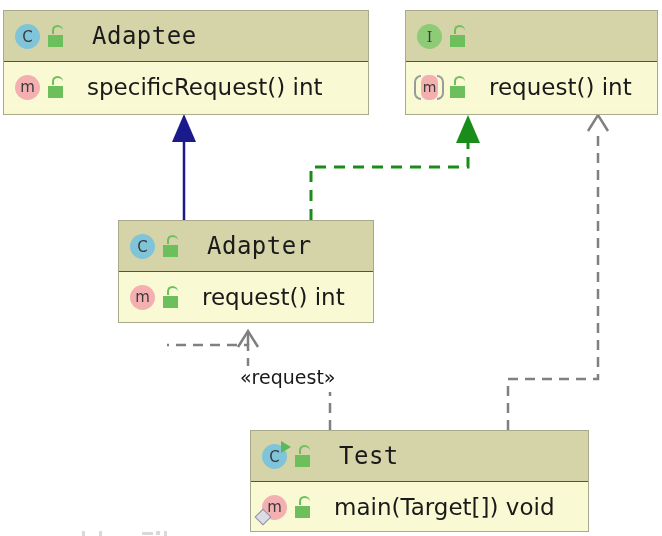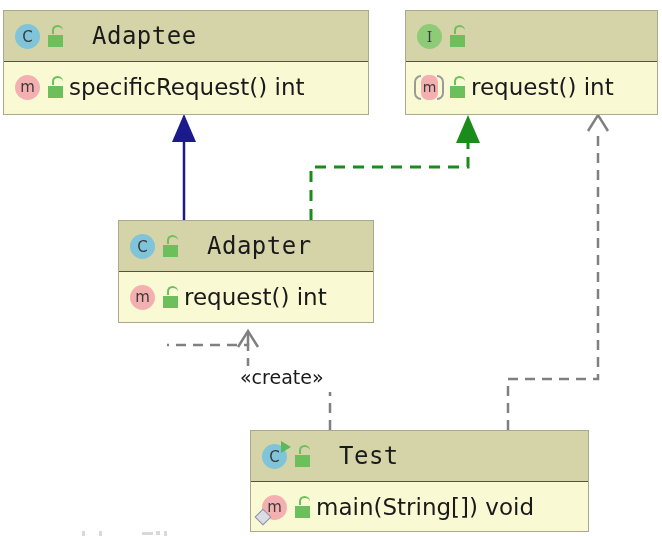--- a/index.html
+++ b/index.html
@@ -56,21 +56,21 @@
     color: #1a1a1a;
     white-space: nowrap;
     margin-left: 26px;
     letter-spacing: 0.5px;
   }
   .uml-sig {
     font-family: "DejaVu Sans", sans-serif;
     font-size: 23px;
     color: #1a1a1a;
     white-space: nowrap;
-    margin-left: 3px;
+    margin-left: 21px;
   }
 
   
   .icon-wrap {
     position: relative;
     width: 30px;
     height: 30px;
     flex: 0 0 auto;
   }
   .icon-lock {
@@ -192,21 +192,21 @@
       <path d="M 248,345 L 248,333" stroke="#808080" stroke-width="2.5" fill="none"></path>
       <polyline points="238,347 248,331 258,347" fill="none" stroke="#808080" stroke-width="2.5"></polyline>
     </g>
 
     <g>
       <path d="M 508,430 L 508,379 L 598,379 L 598,132" stroke="#808080" stroke-width="2.5" fill="none" stroke-dasharray="10,7"></path>
       <polyline points="588,131 598,115 608,131" fill="none" stroke="#808080" stroke-width="2.5"></polyline>
     </g>
   </svg>
 
-  <div class="edge-label" style="left:238px; top:366px;">«create»</div>
+  <div class="edge-label" style="left:238px; top:366px;">«request»</div>
 
   <div class="uml-class" style="left:3px; top:10px; width:366px; height:105px;">
     <div class="uml-header">
       <span class="icon-wrap">
         <span class="circ circ-class">C</span>
       </span>
       <span class="icon-lock">
         <span class="lockshackle"></span>
           <span class="lockbody"></span>
       </span>
@@ -285,21 +285,21 @@
     </div>
     <div class="uml-member">
       <span class="icon-wrap">
         <span class="circ circ-method">m</span>
         <span class="static-diamond"></span>
       </span>
       <span class="icon-lock">
         <span class="lockshackle"></span>
           <span class="lockbody"></span>
       </span>
-      <span class="uml-sig">main(String[]) void</span>
+      <span class="uml-sig">main(Target[]) void</span>
     </div>
   </div>
 
   <div class="watermark-mark" style="left:82px;  top:531px; width:3px;  height:5px;"></div>
   <div class="watermark-mark" style="left:99px;  top:531px; width:3px;  height:5px;"></div>
   <div class="watermark-mark" style="left:142px; top:532px; width:11px; height:3px;"></div>
   <div class="watermark-mark" style="left:156px; top:531px; width:4px;  height:4px;"></div>
   <div class="watermark-mark" style="left:164px; top:531px; width:3px;  height:5px;"></div>
 
 </div>

